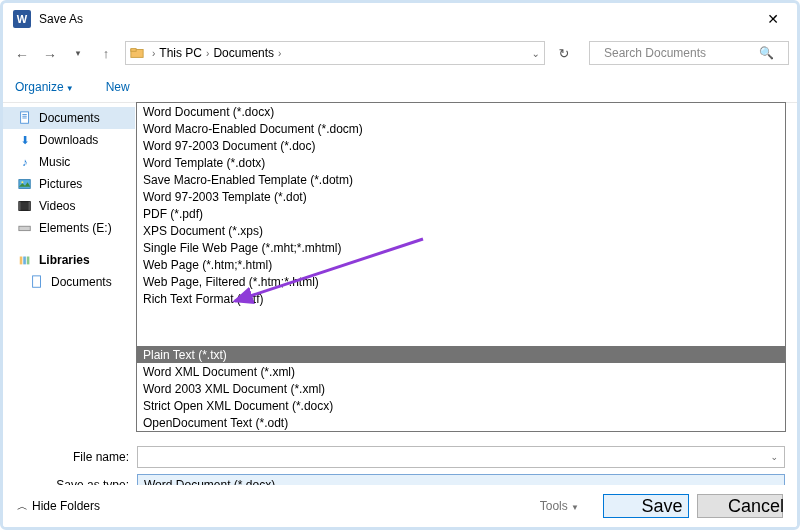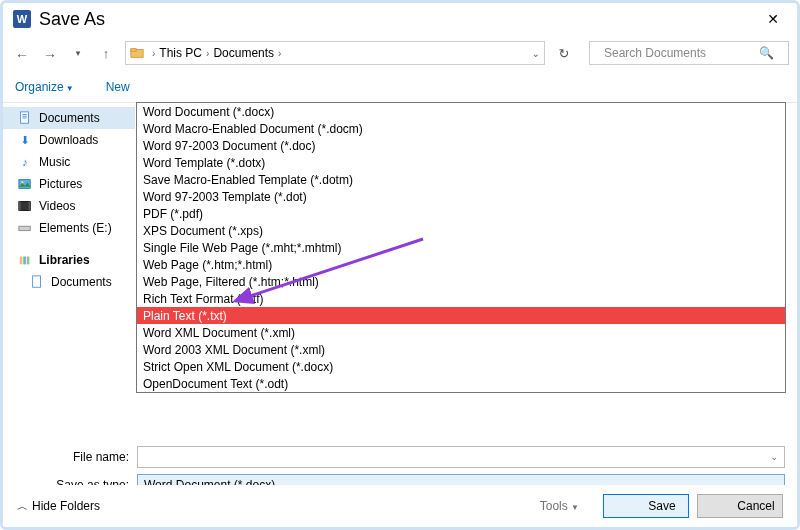--- a/index.html
+++ b/index.html
@@ -1,19 +1,19 @@
 <!DOCTYPE html>
 <html><head>
 <meta charset="utf-8">
 <style>
 * { box-sizing: border-box; margin: 0; padding: 0; font-family: "Segoe UI", Arial, sans-serif; }
 body { background: #fff; width: 800px; height: 530px; overflow: hidden; position: relative; border: 3px solid #cfe2f3; border-radius: 6px; }
 .titlebar { height: 32px; display: flex; align-items: center; padding: 0 4px; }
 .word-icon { width: 18px; height: 18px; background: #2b579a; color: #fff; font-weight: 700; font-size: 11px; display: flex; align-items: center; justify-content: center; border-radius: 2px; margin-left: 6px; margin-right: 8px; }
-.title { font-size: 18px; color: #000; flex: 1; }
+.title { font-size: 12px; color: #000; flex: 1; }
 .close-btn { width: 40px; height: 30px; display: flex; align-items: center; justify-content: center; font-size: 14px; color: #000; cursor: pointer; }
 .nav { height: 36px; display: flex; align-items: center; padding: 2px 8px; gap: 6px; }
 .nav-arrow { width: 22px; height: 22px; display: flex; align-items: center; justify-content: center; color: #555; font-size: 14px; cursor: pointer; }
 .nav-up { font-size: 13px; }
 .addr { flex: 1; height: 24px; border: 1px solid #ccc; display: flex; align-items: center; padding: 0 4px; font-size: 12px; max-width: 420px; margin-left: 2px; }
 .addr .folder-icon { width: 14px; height: 14px; margin-right: 4px; display: inline-flex; align-items: center; justify-content: center; }
 .addr .sep { margin: 0 4px; color: #666; font-size: 10px; }
 .addr .dropdown-icon { margin-left: auto; color: #666; font-size: 10px; }
 .refresh-btn { width: 22px; height: 22px; display: flex; align-items: center; justify-content: center; color: #555; font-size: 13px; margin-left: 2px; cursor: pointer; }
 .search { flex: 1; height: 24px; border: 1px solid #ccc; display: flex; align-items: center; padding: 0 14px; font-size: 12px; margin-left: 8px; color: #888; max-width: 200px; }
@@ -27,30 +27,30 @@
 .side-item.lib { margin-top: 10px; font-weight: bold; }
 .side-item.child { padding-left: 26px; }
 .side-icon { width: 16px; height: 14px; display: inline-flex; align-items: center; justify-content: center; font-size: 11px; }
 .fields { position: absolute; left: 0; right: 0; bottom: -40px; padding: 0 12px 8px 12px; }
 .field-row { display: flex; align-items: center; height: 24px; margin-bottom: 4px; font-size: 12px; }
 .field-label { width: 122px; text-align: right; padding-right: 8px; color: #000; }
 .field-input { flex: 1; height: 22px; border: 1px solid #bbb; background: #fff; padding: 0 6px; font-size: 12px; display: flex; align-items: center; }
 .field-input.selected { background: #e5f1fb; border: 1px solid #7aa7d8; }
 .dropdown-list { position: absolute; left: 133px; top: -1px; width: 650px; background: #fff; border: 1px solid #767676; font-size: 12px; z-index: 50; }
 .dl-item { height: 17px; padding: 0 6px; display: flex; align-items: center; cursor: pointer; white-space: nowrap; }
-.dl-item.highlight { background: #ef4444; color: #fff; }
+.dl-item.highlight { background: #737373; color: #fff; margin-top: 39px; }
 .meta-row { display: flex; align-items: center; height: 22px; margin-bottom: 6px; font-size: 12px; }
 .meta-label { width: 122px; text-align: right; padding-right: 8px; color: #444; }
 .add-tag { color: #0066b3; cursor: pointer; }
 .tags-lbl { width: 200px; text-align: right; padding-right: 8px; }
 .footer { position: absolute; left: 0; right: 0; bottom: 0; height: 42px; display: flex; align-items: center; padding: 0 14px; border-top: 0; background:#fff; }
 .hide-folders { font-size: 12px; color: #000; cursor: pointer; display: flex; align-items: center; gap: 4px; }
 .footer-spacer { flex: 1; }
 .tools { font-size: 12px; color: #737373; margin-right: 16px; cursor: pointer; }
-.btn { width: 86px; height: 24px; border: 1px solid #adadad; background: #e1e1e1; font-size: 12px; display: flex; align-items: center; justify-content: center; cursor: pointer; margin-left: 8px; padding-left: 32px; }
+.btn { width: 86px; height: 24px; border: 1px solid #adadad; background: #e1e1e1; font-size: 18px; display: flex; align-items: center; justify-content: center; cursor: pointer; margin-left: 8px; padding-left: 32px; }
 .btn.primary { border: 1px solid #0078d7; background: #e5f1fb; }
 .blur-box { filter: blur(2px); background: #d0e0ee; width: 80px; height: 14px; border-radius: 2px; }
 .arrow-annotation { position: absolute; z-index: 60; pointer-events: none; }
 svg.icon { width: 14px; height: 14px; }
 .chev-small { margin-left: auto; font-size: 9px; color: #666; }
 </style>
 </head>
 <body>
 
 <div class="titlebar">

